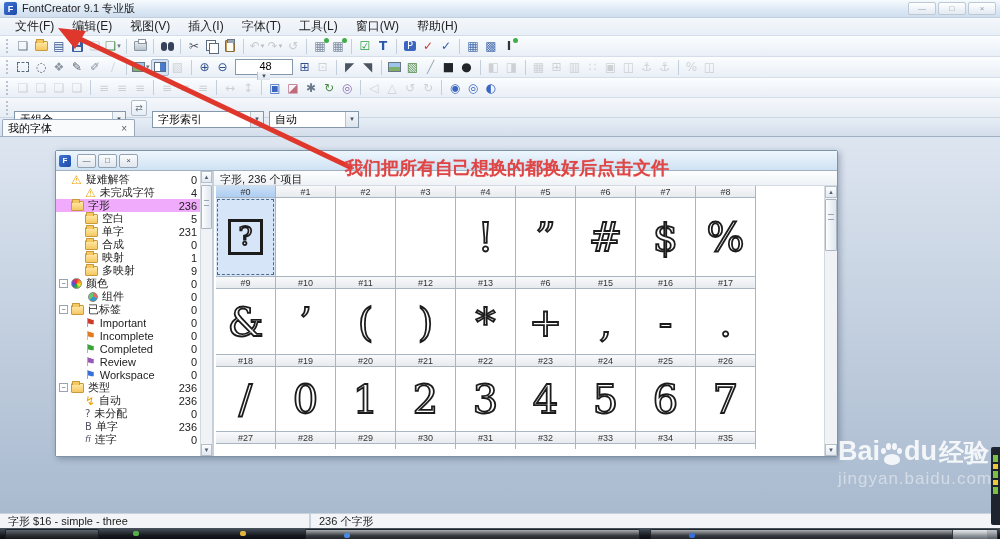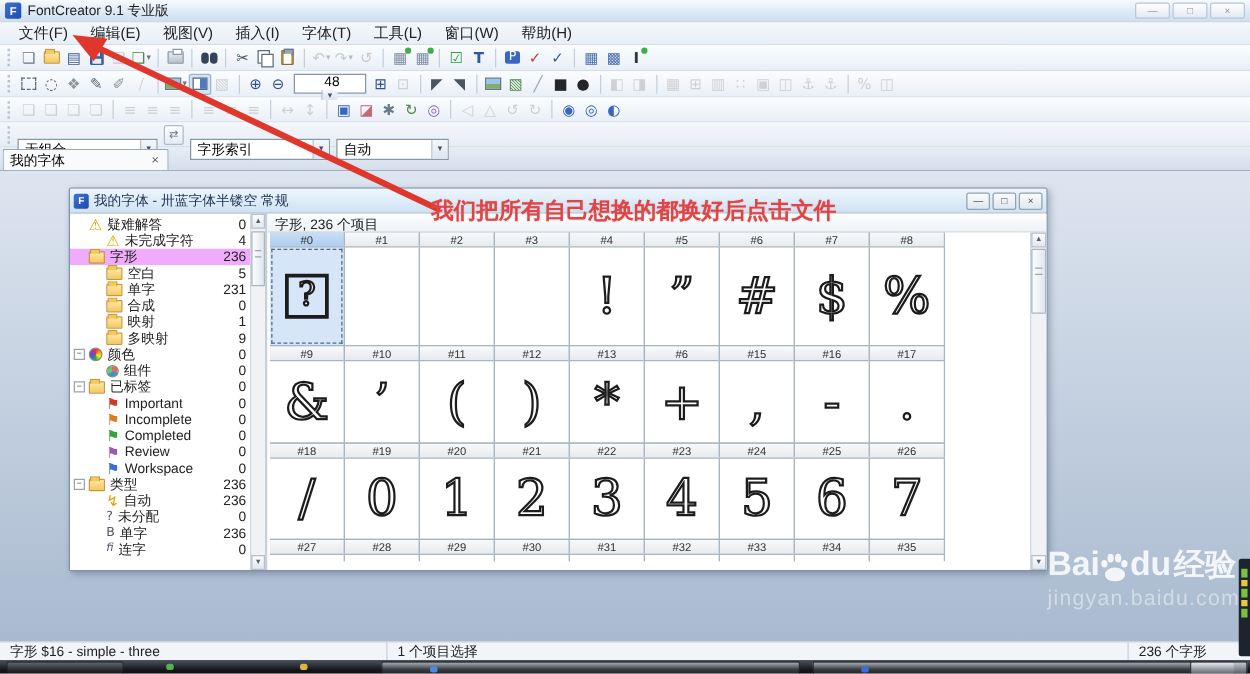--- a/index.html
+++ b/index.html
@@ -505,21 +505,20 @@
     <span class="tlabel">我的字体</span>
     <span class="tabclose">×</span>
   </div>
 </div>
 
 <div class="workspace">
 
   <div class="child">
     <div class="cwtitle">
       <span class="cwicon">F</span>
-      <span class="ctext">我的字体 - 卅蓝字体半镂空 常规</span>
       <span style="display:flex;">
           <span class="cwbtn">—</span>
           <span class="cwbtn">□</span>
           <span class="cwbtn">×</span>
         </span>
     </div>
     <div class="cwbody">
 
       <div class="treepanel">
         <div>
@@ -588,21 +587,21 @@
               <span class="tcount">9</span>
             </div>
             <div class="trowi" style="padding-left: 3px;">
               <span class="expander">−</span>
               <span class="ticon">
                 <span class="ic-wheel"></span>
               </span>
               <span class="tlab">颜色</span>
               <span class="tcount">0</span>
             </div>
-            <div class="trowi" style="padding-left: 17px;">
+            <div class="trowi" style=" margin-left: 20px;">
               <span class="xspace"></span>
               <span class="ticon">
                 <span class="ic-pie"></span>
               </span>
               <span class="tlab">组件</span>
               <span class="tcount">0</span>
             </div>
             <div class="trowi" style="padding-left: 3px;">
               <span class="expander">−</span>
               <span class="ticon">
@@ -879,21 +878,20 @@
     <i></i>
       <i class="y"></i>
       <i></i>
       <i class="y"></i>
       <i></i>
   </div>
 </div>
 
 <div class="statusbar">
   <div class="scell s1">字形 $16 - simple - three</div>
-  <div class="scell s2">1 个项目选择</div>
   <div class="scell s3">236 个字形</div>
 </div>
 
 <div class="taskbar">
   <span class="tkbtn dk" style="left:5px;width:94px;"></span>
   <span class="tkdot" style="left:133px;background:#58b04a;"></span>
   <span class="tkdot" style="left:240px;background:#e0b63c;"></span>
   <span class="tkbtn" style="left:305px;width:335px;">
       <span class="tkdot" style="left:38px;background:#4a8ae0;"></span>
     </span>

